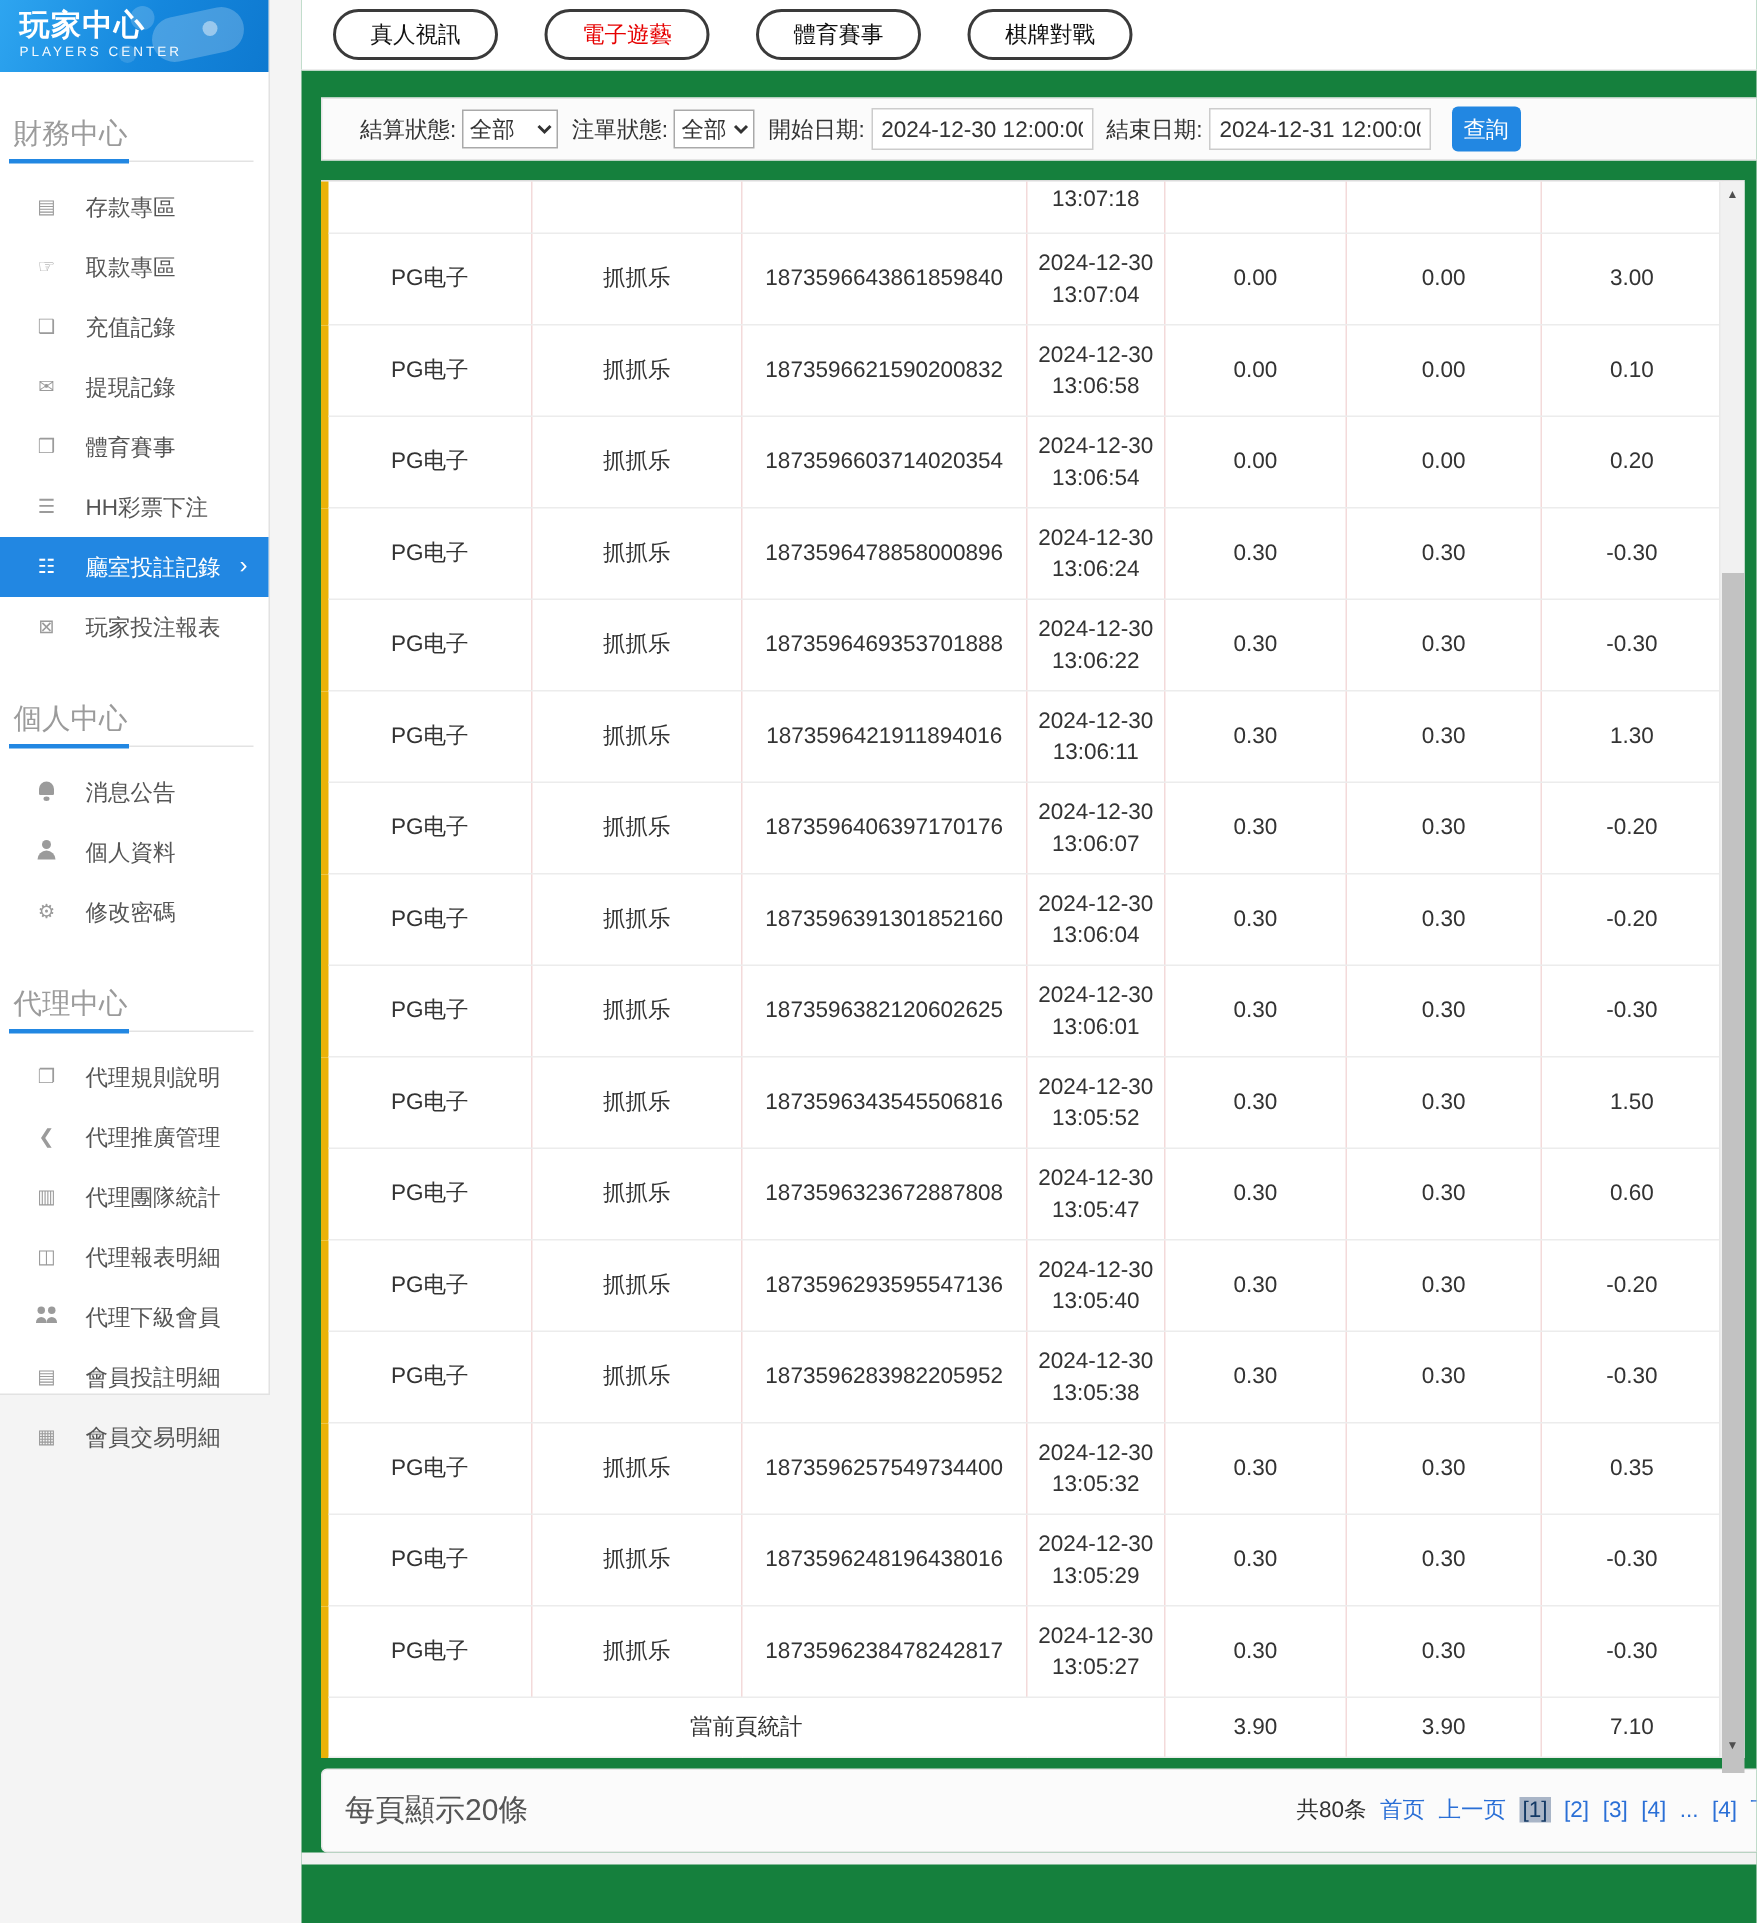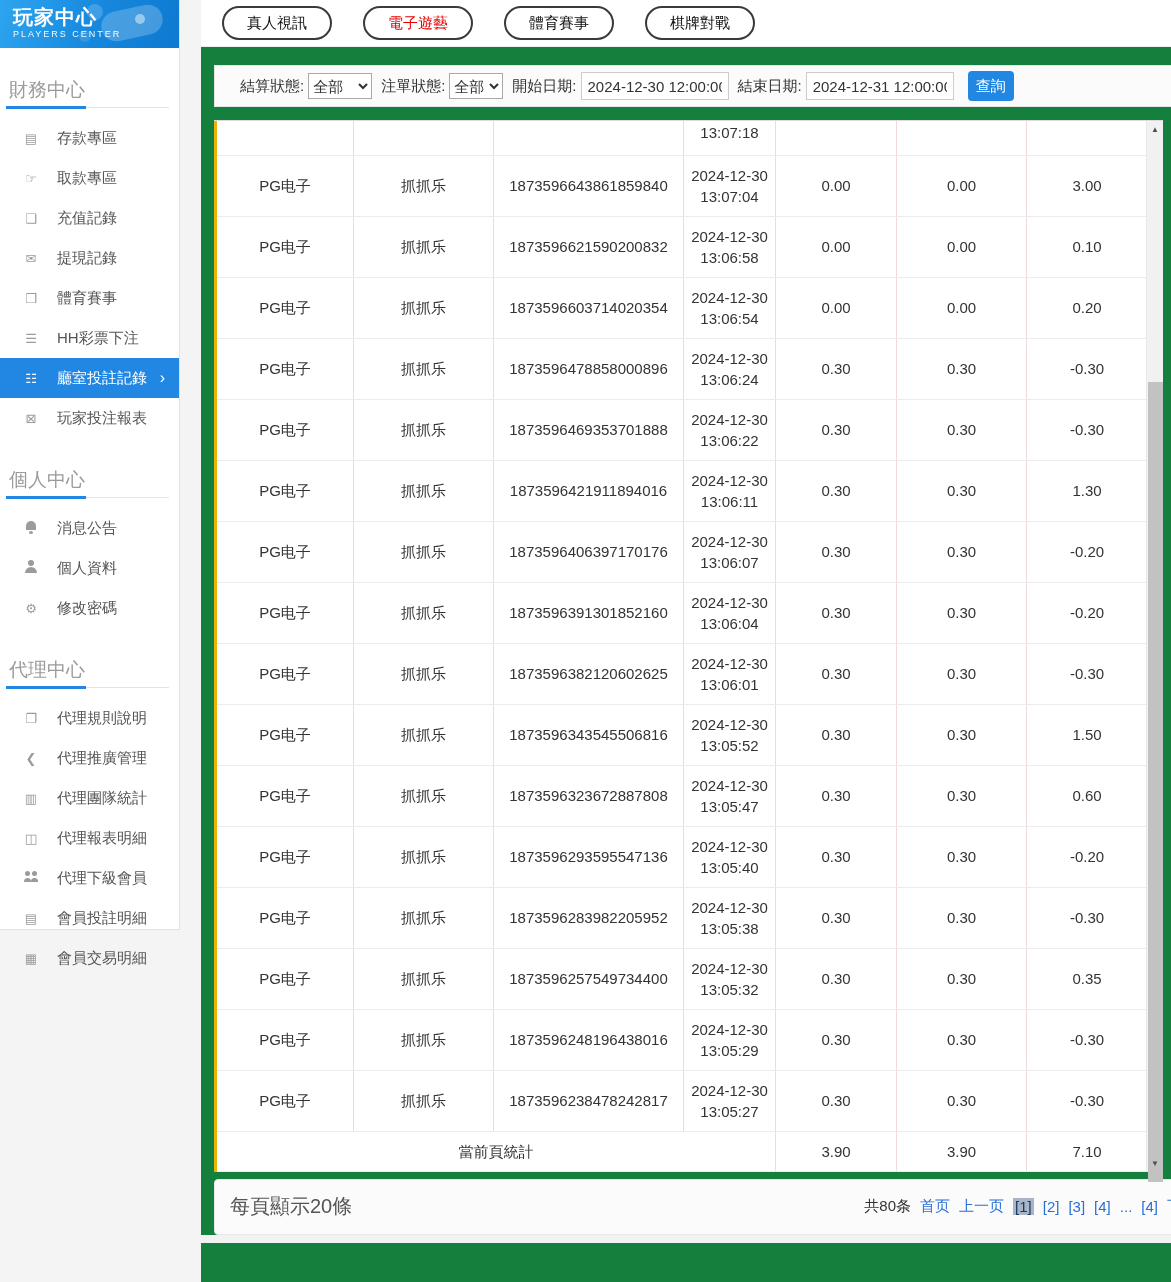--- a/index.html
+++ b/index.html
@@ -50,21 +50,21 @@
   .filterbar select { height:26px; border:1px solid #a9a9a9; background:#fff; font-size:15px; color:#333; font-family:inherit; }
   .sel-wide { width:64px; }
   .sel-narrow { width:54px; }
   .filterbar input.date { width:148px; height:28px; border:1px solid #ccc; font-size:15px; color:#333; padding:0 6px; font-family:inherit; }
   .btn-query { width:46px; height:30px; margin-left:14px; background:var(--accent,#2f80e4); border:none; border-radius:4px; color:#fff; font-size:15px; cursor:pointer; font-family:inherit; }
 
   
   .table-wrap { margin:13px 0 0 13px; position:relative; border-top:1px solid #dcdcdc; background:#fff; width:949px; }
   table { border-collapse:collapse; table-layout:fixed; width:932px; }
   td { border-right:1px solid #f3dada; border-bottom:1px solid #ececec; text-align:center; vertical-align:middle; font-size:15px; color:#333; padding:0 2px; height:61px; line-height:21px; overflow:hidden; }
-  td:first-child { border-left:3px solid #eab308; }
+  td:first-child { border-left:5px solid #eab308; }
   tr.partial td { height:34px; vertical-align:top; padding-top:1px; }
   tr.sum td { height:40px; }
 
   .vscroll { position:absolute; top:0; right:0; width:17px; height:100%; background:#f1f1f1; border-left:1px solid #e9e9e9; }
   .sarrow { position:absolute; left:0; width:16px; height:15px; display:flex; align-items:center; justify-content:center; font-size:8px; color:#4f4f4f; cursor:pointer; }
   .sarrow.up { top:1px; } .sarrow.down { bottom:1px; }
   .sthumb { position:absolute; left:1px; width:15px; top:261px; height:800px; background:#c2c2c2; cursor:pointer; }
 
   
   .pagebar { margin:7px 8px 0 13px; height:56px; background:#fbfbfb; border:1px solid #e7e7e7; border-radius:4px; display:flex; align-items:center; justify-content:space-between; padding:0 15px; }

